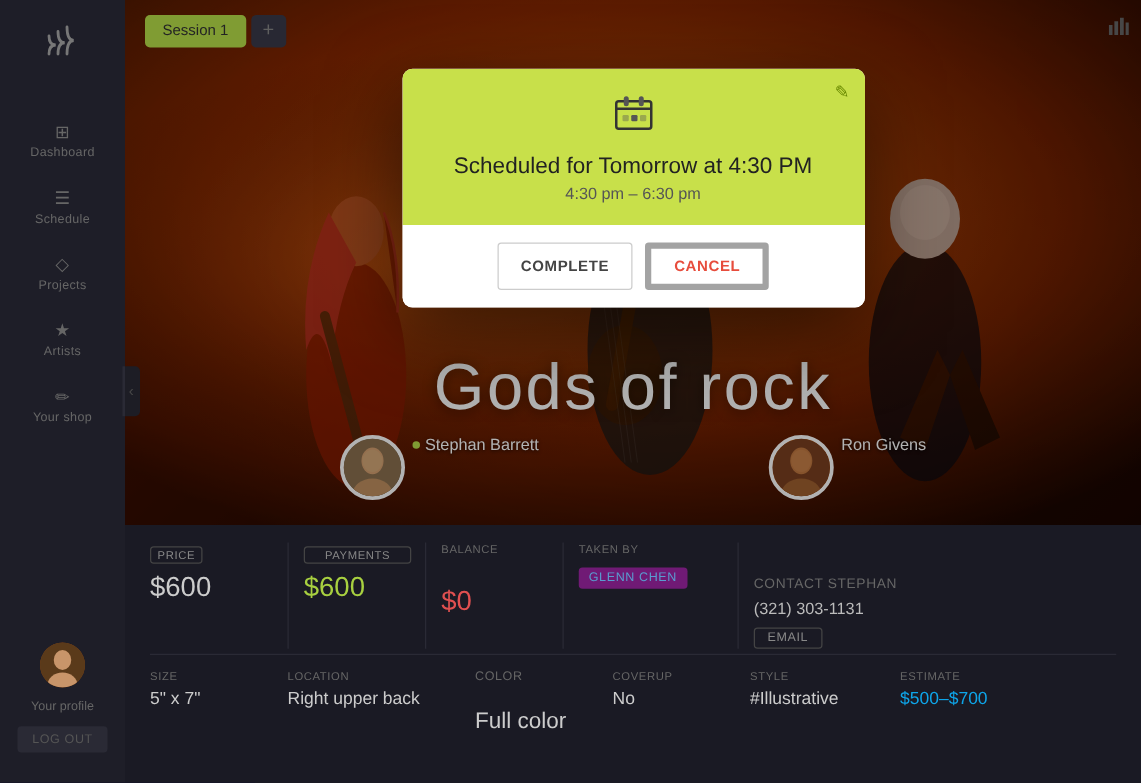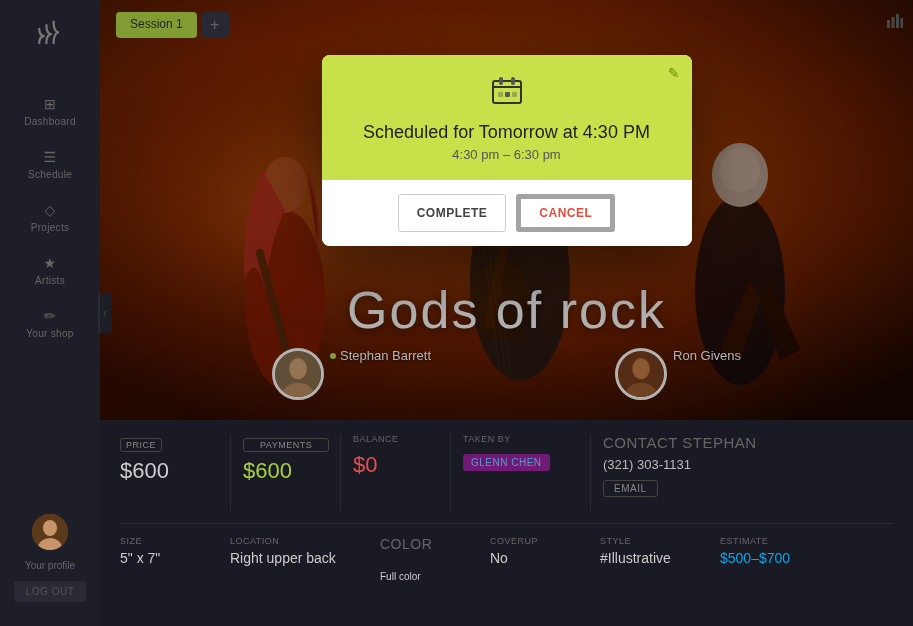--- a/index.html
+++ b/index.html
@@ -549,48 +549,48 @@
         <div style="display:inline-block; font-size:9px; color:#888; border:1px solid #444; border-radius:3px; padding:1px 5px; margin-bottom:6px; letter-spacing:0.5px;">PRICE</div>
         <div style="font-size:22px; font-weight:300; color:#ccc;">$600</div>
       </div>
 
       <div style="padding-right:12px; border-left:1px solid #2a2a35; padding-left:12px;">
         <div style="display:inline-block; font-size:9px; color:#888; border:1px solid #444; border-radius:3px; padding:1px 16px; margin-bottom:6px; letter-spacing:0.5px;">PAYMENTS</div>
         <div style="font-size:22px; font-weight:300; color:#a8d040;">$600</div>
       </div>
 
       <div style="padding-right:12px; border-left:1px solid #2a2a35; padding-left:12px;">
-        <div style="font-size:9px; color:#666; text-transform:uppercase; letter-spacing:0.5px; margin-bottom:8px;">Balance</div>
+        <div style="font-size:9px; color:#666; text-transform:uppercase; letter-spacing:0.5px; margin-bottom:24px;">Balance</div>
         <div style="font-size:22px; font-weight:300; color:#e05050;">$0</div>
       </div>
 
       <div style="padding-right:12px; border-left:1px solid #2a2a35; padding-left:12px;">
         <div style="font-size:9px; color:#666; text-transform:uppercase; letter-spacing:0.5px; margin-bottom:8px;">Taken by</div>
         <div style="display:inline-block; background:#701a75; color:#5a9cd0; font-size:10px; padding:3px 8px; border-radius:3px; letter-spacing:0.5px;">GLENN CHEN</div>
       </div>
 
       <div style="border-left:1px solid #2a2a35; padding-left:12px;">
-        <div style="font-size:15px; color:#666; text-transform:uppercase; letter-spacing:0.5px; margin-bottom:6px;">Contact Stephan</div>
+        <div style="font-size:11px; color:#666; text-transform:uppercase; letter-spacing:0.5px; margin-bottom:6px;margin-top:27px;">Contact Stephan</div>
         <div style="font-size:13px; color:#bbb; margin-bottom:6px;">(321) 303-1131</div>
         <span style="display:inline-block; border:1px solid #444; color:#888; font-size:10px; padding:2px 10px; border-radius:3px; cursor:pointer; letter-spacing:0.5px;">EMAIL</span>
       </div>
     </div>
 
     <div style="display:grid; grid-template-columns: 110px 150px 110px 110px 120px 1fr; padding-top:12px;">
       <div>
         <div style="font-size:9px; color:#666; text-transform:uppercase; letter-spacing:0.5px; margin-bottom:4px;">Size</div>
         <div style="font-size:14px; color:#ccc;">5" x 7"</div>
       </div>
       <div>
         <div style="font-size:9px; color:#666; text-transform:uppercase; letter-spacing:0.5px; margin-bottom:4px;">Location</div>
         <div style="font-size:14px; color:#ccc;">Right upper back</div>
       </div>
       <div>
-        <div style="font-size:14px; color:#666; text-transform:uppercase; letter-spacing:0.5px; margin-bottom:4px;">Color</div>
-        <div style="font-size:10px; color:#ccc;margin-top:19px;">Full color</div>
+        <div style="font-size:10px; color:#666; text-transform:uppercase; letter-spacing:0.5px; margin-bottom:4px;">Color</div>
+        <div style="font-size:18px; color:#ccc;margin-top:19px;">Full color</div>
       </div>
       <div>
         <div style="font-size:9px; color:#666; text-transform:uppercase; letter-spacing:0.5px; margin-bottom:4px;">Coverup</div>
         <div style="font-size:14px; color:#ccc;">No</div>
       </div>
       <div>
         <div style="font-size:9px; color:#666; text-transform:uppercase; letter-spacing:0.5px; margin-bottom:4px;">Style</div>
         <div style="font-size:14px; color:#ccc;">#Illustrative</div>
       </div>
       <div>

